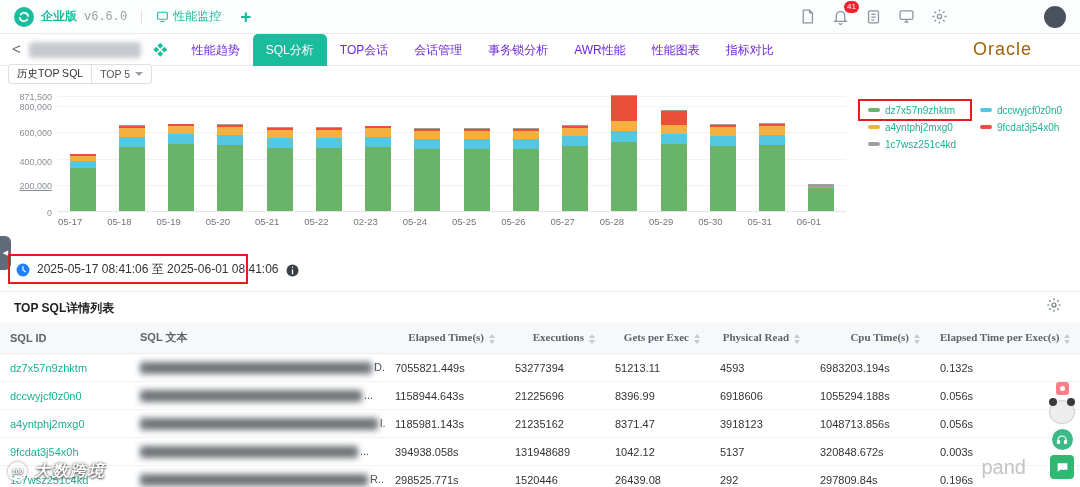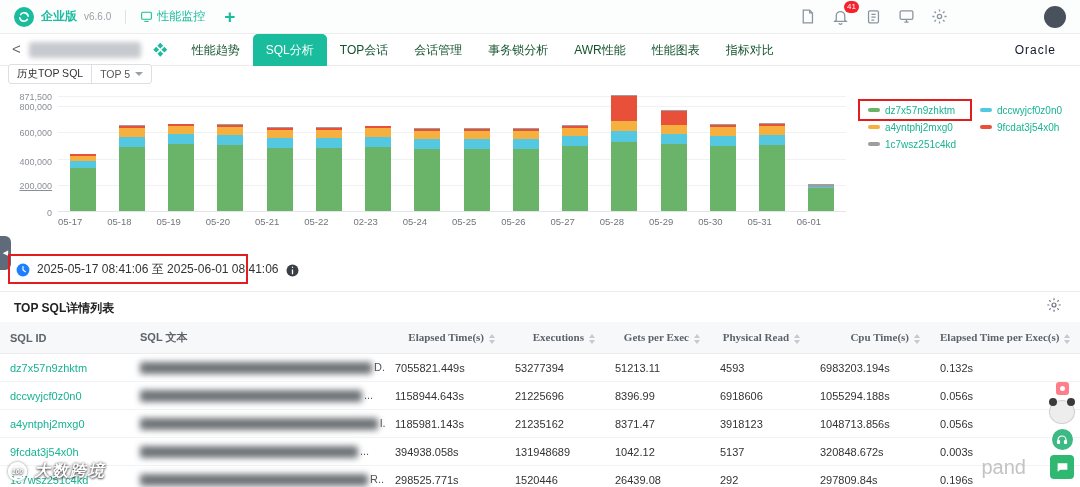--- a/index.html
+++ b/index.html
@@ -4,39 +4,39 @@
 <style>
   *{margin:0;padding:0;box-sizing:border-box;}
   body{font-family:"Liberation Sans",sans-serif;background:#fff;}
   #root{position:relative;width:1080px;height:487px;overflow:hidden;background:#fff;}
 
   
   .topbar{position:absolute;top:0;left:0;right:0;height:34px;background:#fcfdfd;border-bottom:1px solid #ececec;display:flex;align-items:center;padding:0 14px;}
   .topbar-left{display:flex;align-items:center;gap:7px;}
   .logo{width:20px;height:20px;flex:0 0 auto;}
   .edition{color:#19bc9c;font-weight:bold;font-size:12px;}
-  .version{color:#9aa0a6;font-size:10px;}
+  .version{color:#9aa0a6;font-size:12px;font-family:Liberation Mono, monospace;}
   .vdiv{width:1px;height:14px;background:#e2e2e2;margin:0 7px;}
   .nav-monitor{display:flex;align-items:center;gap:4px;color:#19bc9c;font-size:12px;cursor:pointer;}
   .plus{color:#19bc9c;font-size:19px;font-weight:bold;margin-left:12px;line-height:1;cursor:pointer;}
   .topbar-right{margin-left:auto;display:flex;align-items:center;}
   .tb-icon{width:17px;height:17px;position:relative;margin-left:16px;cursor:pointer;}
   .tb-icon svg{width:100%;height:100%;}
   .badge{position:absolute;top:-7px;right:-10px;background:#f5222d;color:#fff;font-size:8px;border-radius:8px;padding:1px 3px;line-height:1.2;min-width:14px;text-align:center;}
   .avatar{width:22px;height:22px;border-radius:50%;background:#49525c;margin-left:96px;cursor:pointer;}
 
   
   .tabbar{position:absolute;top:34px;left:0;right:0;height:32px;background:#fff;border-bottom:1px solid #ececec;display:flex;align-items:center;padding:0 10px;}
   .back{color:#666;font-size:15px;margin:0 8px 2px 2px;cursor:pointer;line-height:1;}
   .db-blur{width:112px;height:16px;border-radius:3px;background:#c6c9ce;filter:blur(2.5px);}
   .diamond-icon{margin:0 12px;width:14px;height:14px;}
   .tabs{display:flex;align-items:stretch;height:32px;}
-  .tab{padding:0 13px;font-size:12px;color:#14532d;line-height:32px;cursor:pointer;white-space:nowrap;}
+  .tab{padding:0 13px;font-size:12px;color:#6d28d9;line-height:32px;cursor:pointer;white-space:nowrap;}
   .tab.active{background:#19bc9c;color:#fff;border-radius:5px 5px 0 0;}
-  .oracle{margin-left:auto;color:#0f172a;font-size:12px;letter-spacing:1px;margin-right:14px;}
+  .oracle{margin-left:auto;color:#a16207;font-size:18px;letter-spacing:1px;margin-right:38px;}
 
   
   .chart-head{position:absolute;top:64px;left:8px;display:flex;align-items:center;}
   .seg-control{display:flex;align-items:center;border:1px solid #dcdfe3;border-radius:3px;height:20px;font-size:10.5px;color:#333;background:#fff;}
   .seg-label{padding:0 8px;}
   .seg-div{width:1px;height:20px;background:#dcdfe3;}
   .seg-select{display:flex;align-items:center;gap:5px;padding:0 8px;color:#555;cursor:pointer;}
   .caret-down{width:0;height:0;border-left:4px solid transparent;border-right:4px solid transparent;border-top:4px solid #9aa0a6;}
 
   .chart{position:absolute;top:88px;left:0;width:860px;height:150px;}

